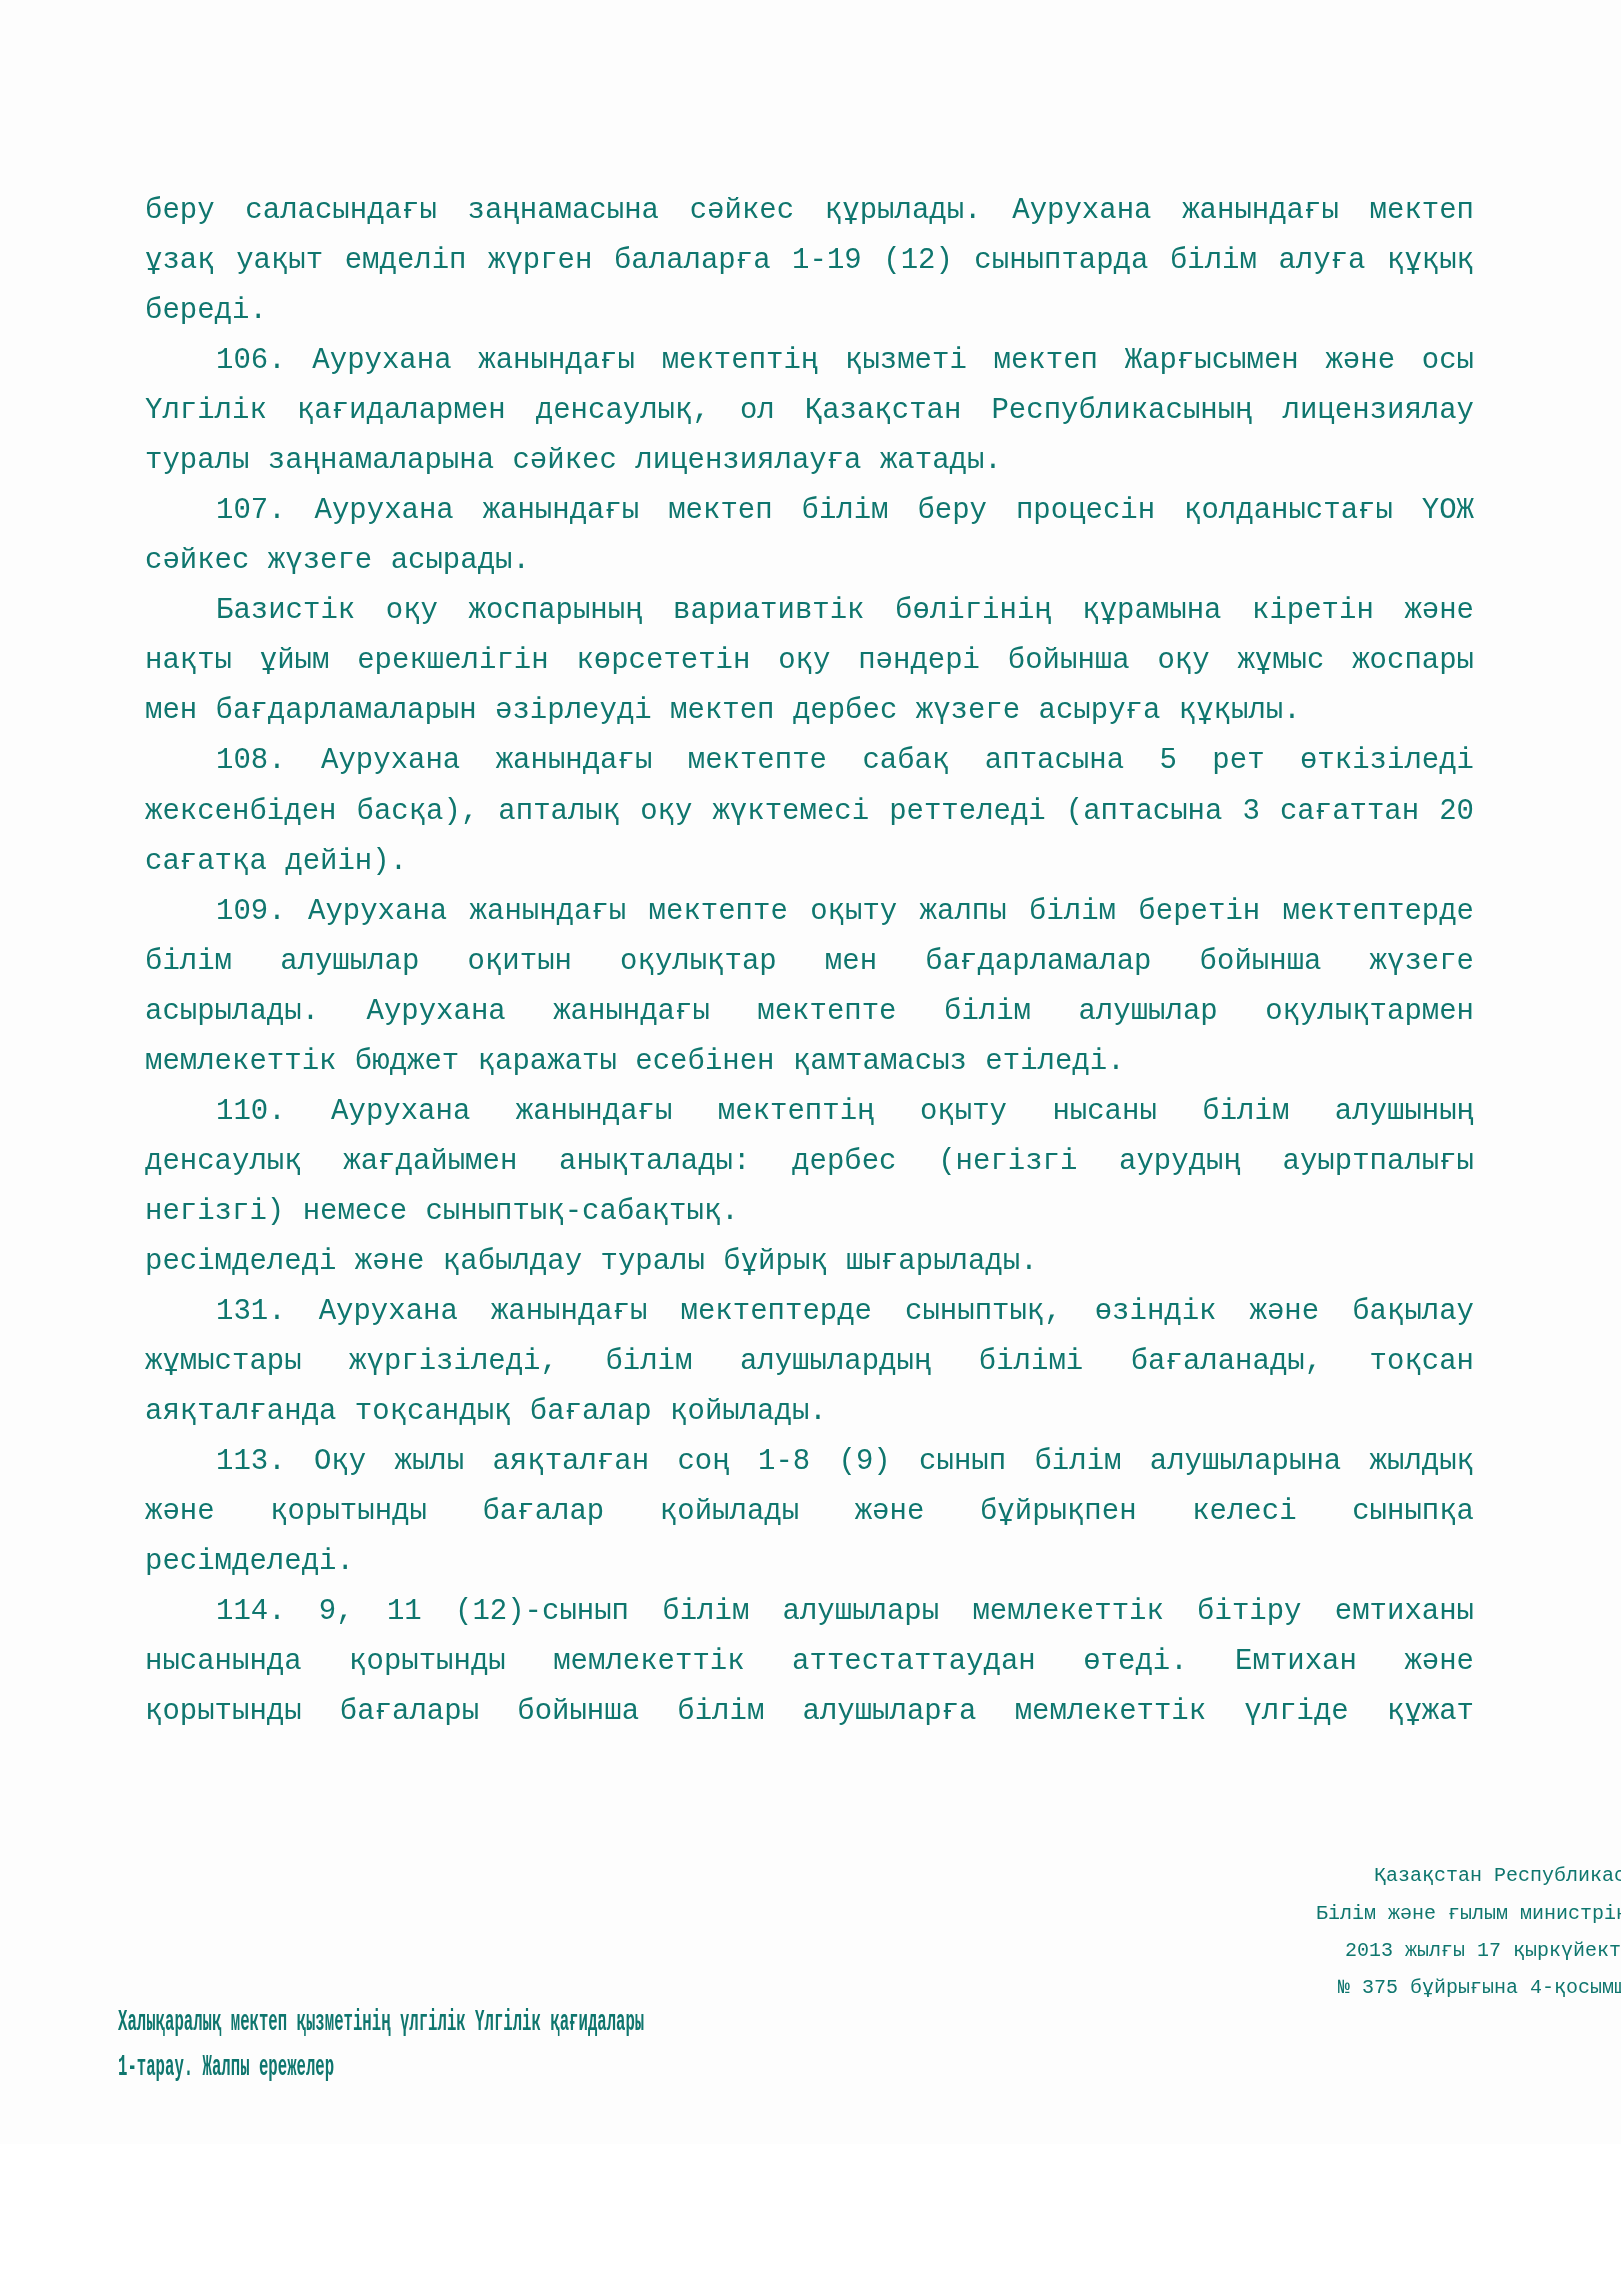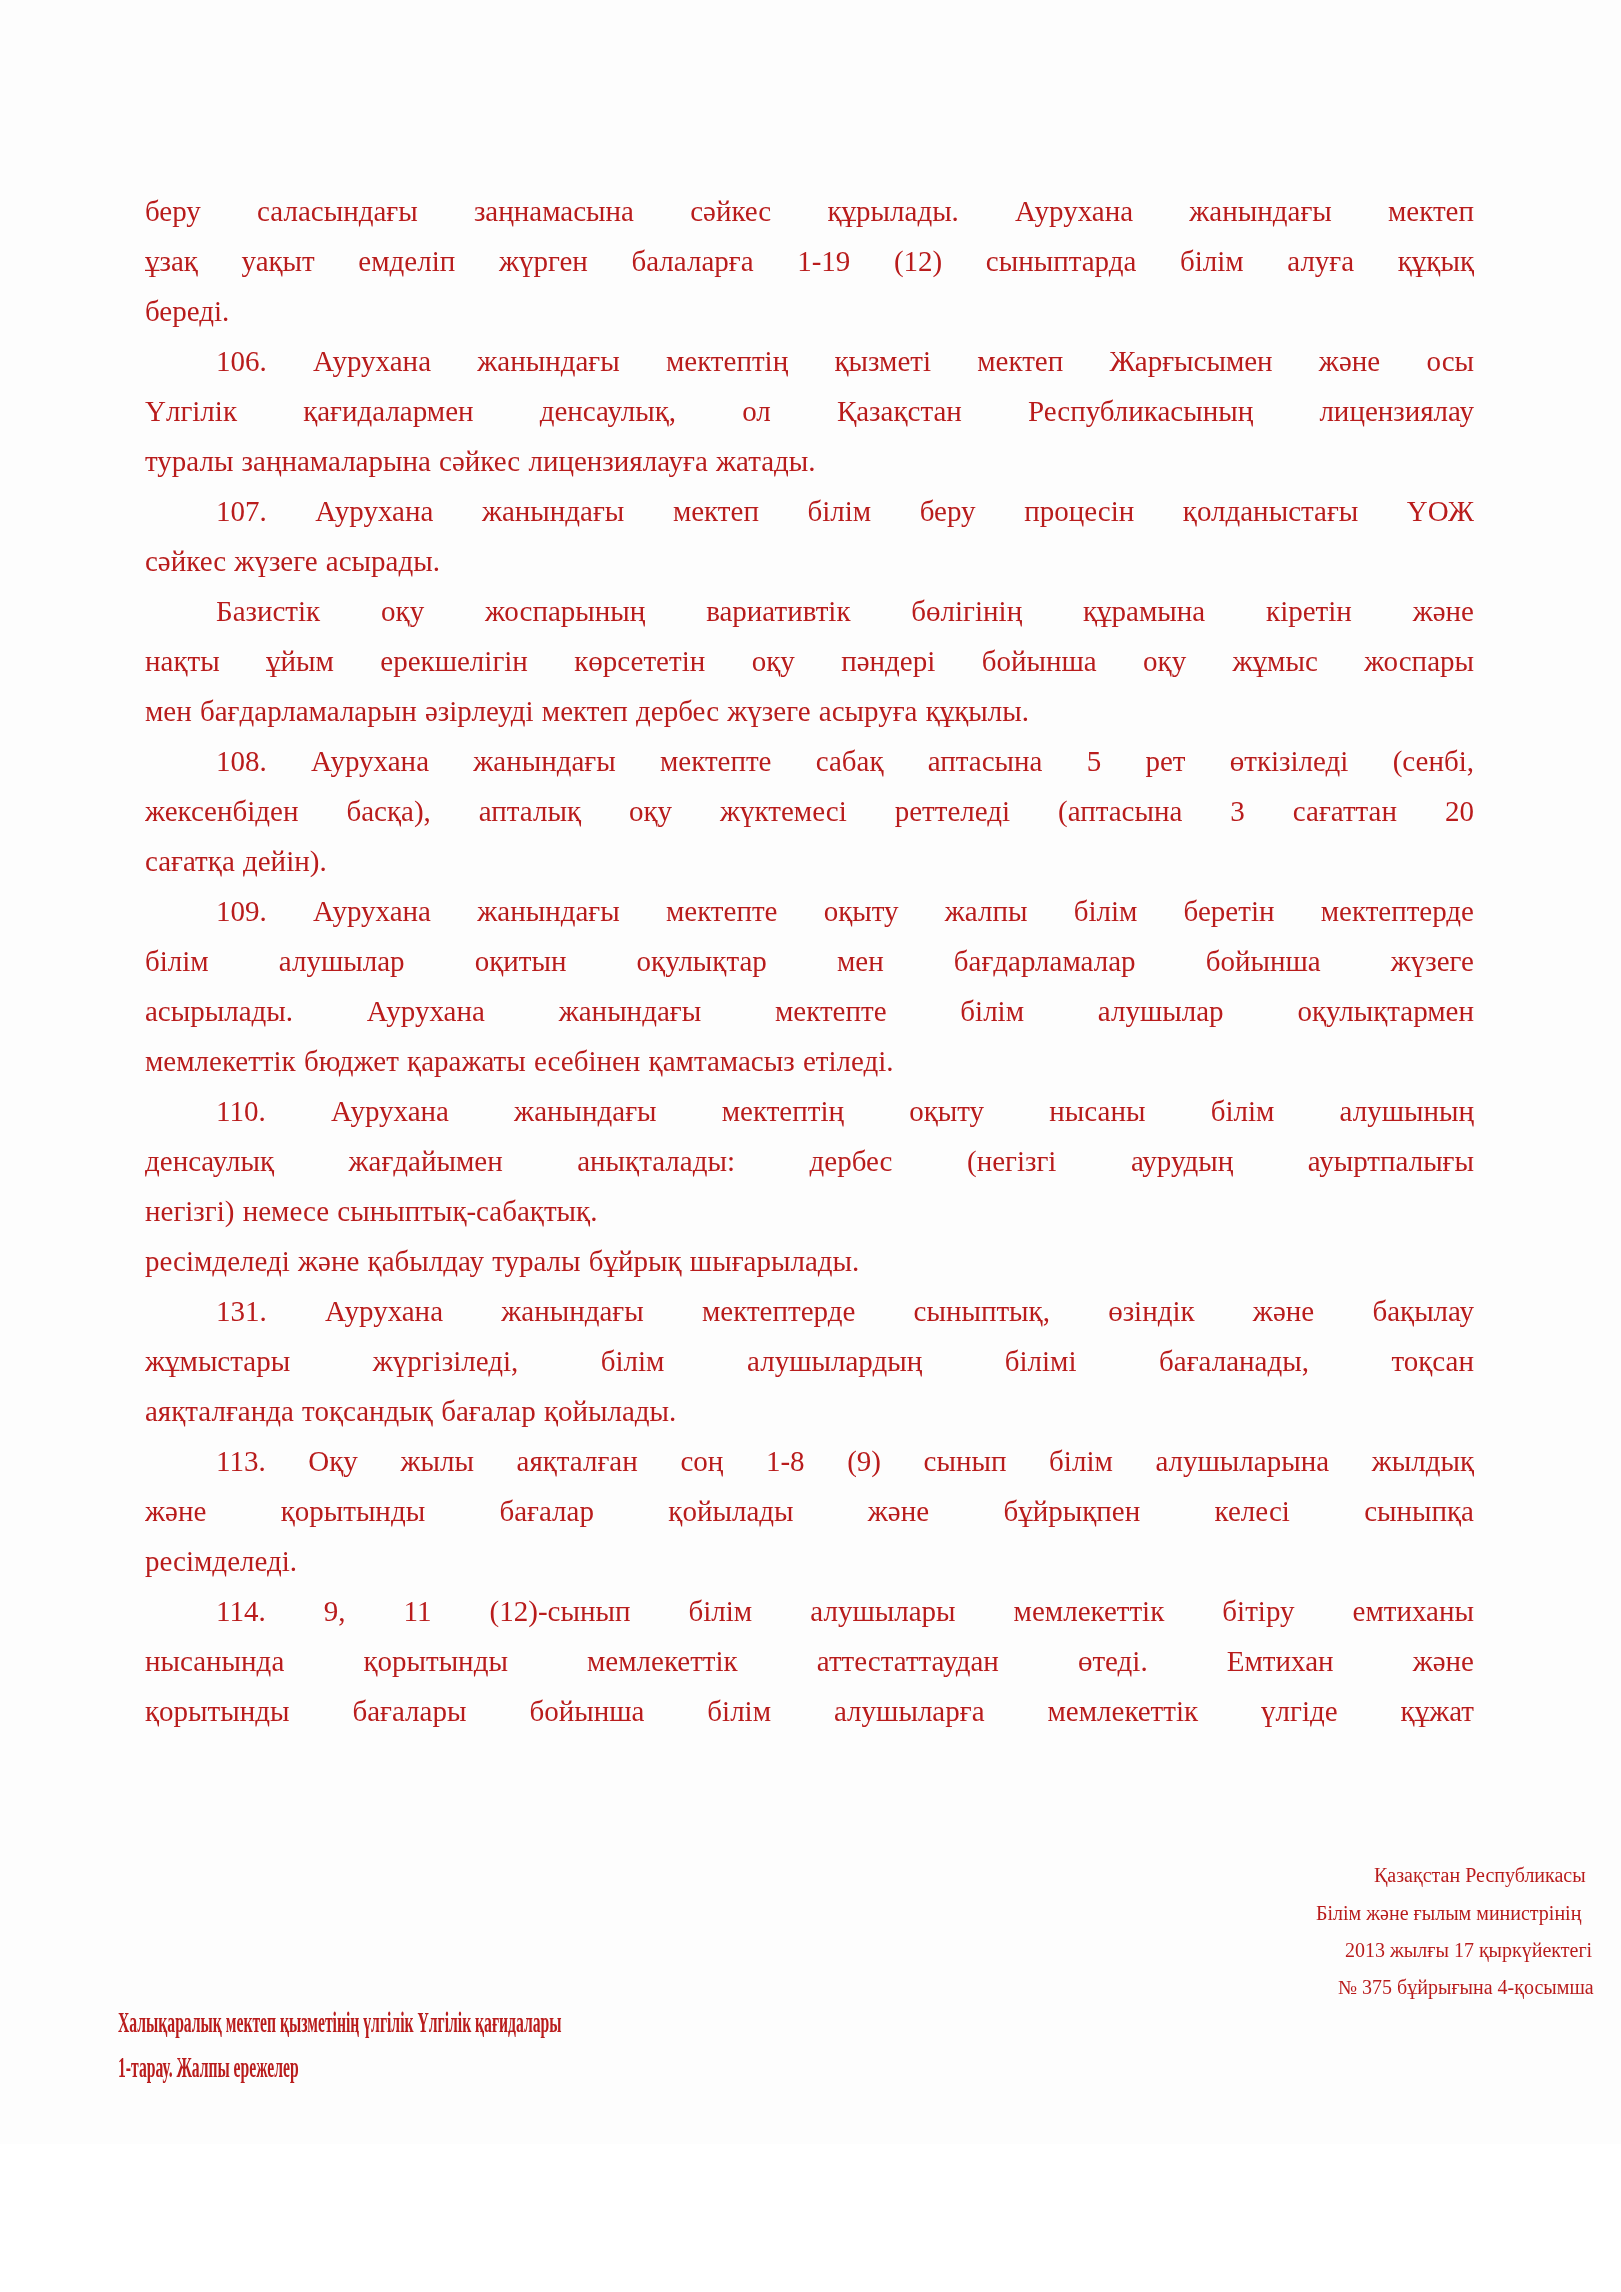--- a/index.html
+++ b/index.html
@@ -7,22 +7,22 @@
     padding: 0;
     overflow: hidden;
     background: #ffffff;
   }
   .page {
     position: relative;
     width: 1621px;
     height: 2144px;
     background: #fdfdfd;
     overflow: hidden;
-    font-family: Liberation Serif, serif;
-    color: #b91c1c;
+    font-family: Liberation Mono, monospace;
+    color: #0f766e;
   }
   
   .doc-body {
     position: absolute;
     left: 145px;
     top: 186px;
     width: 1329px;
   }
   .para { margin: 0; padding: 0; }
   .para-line {

